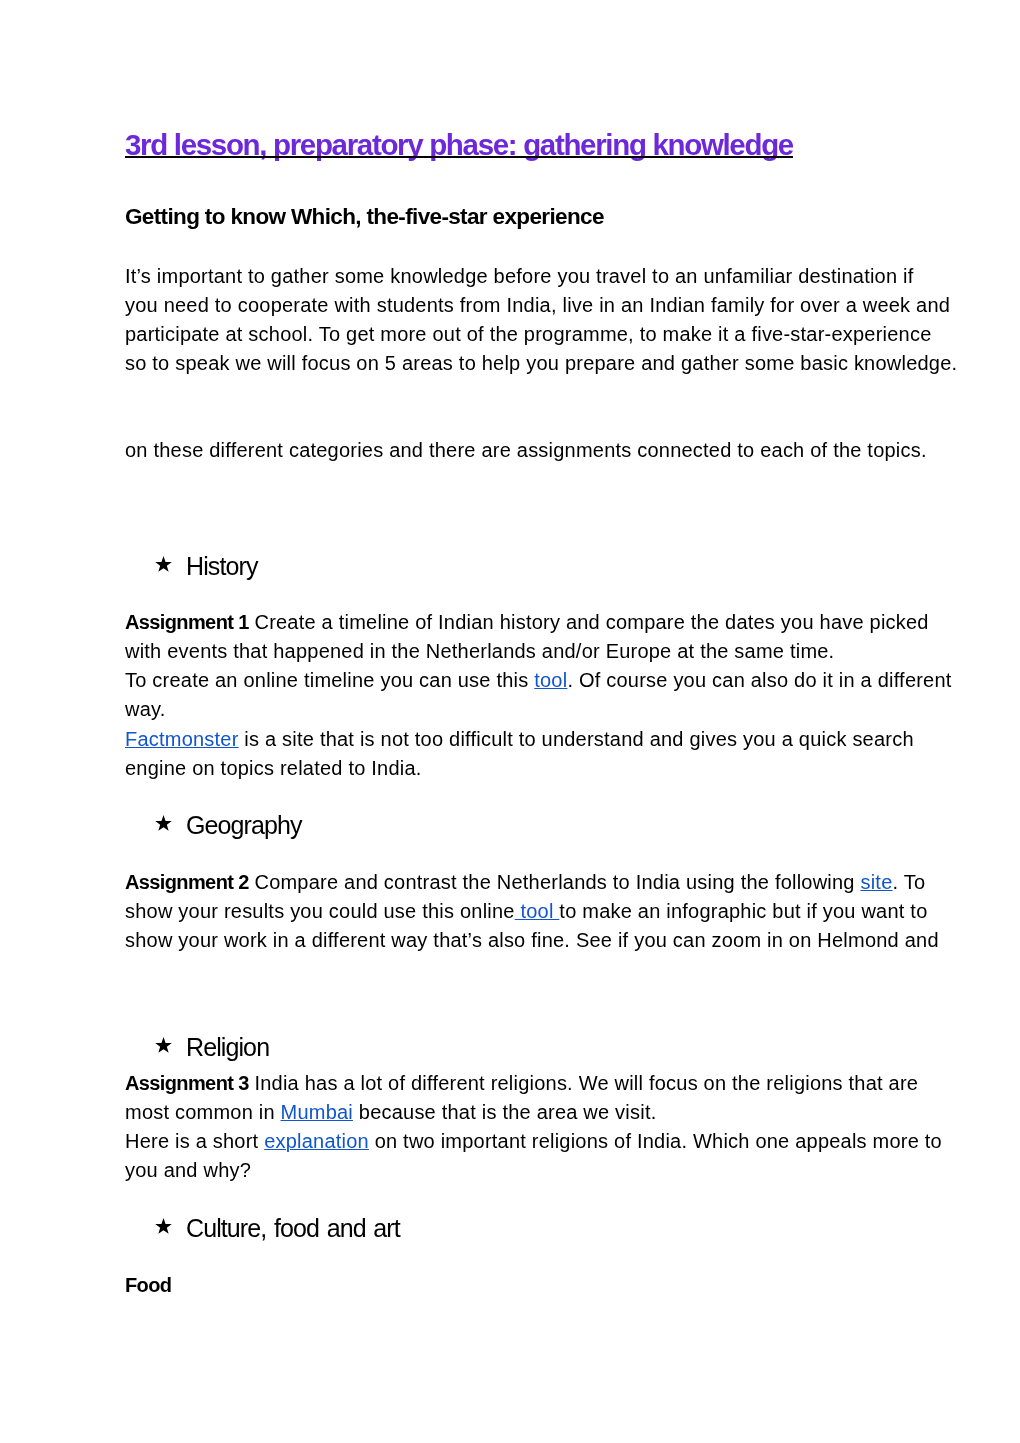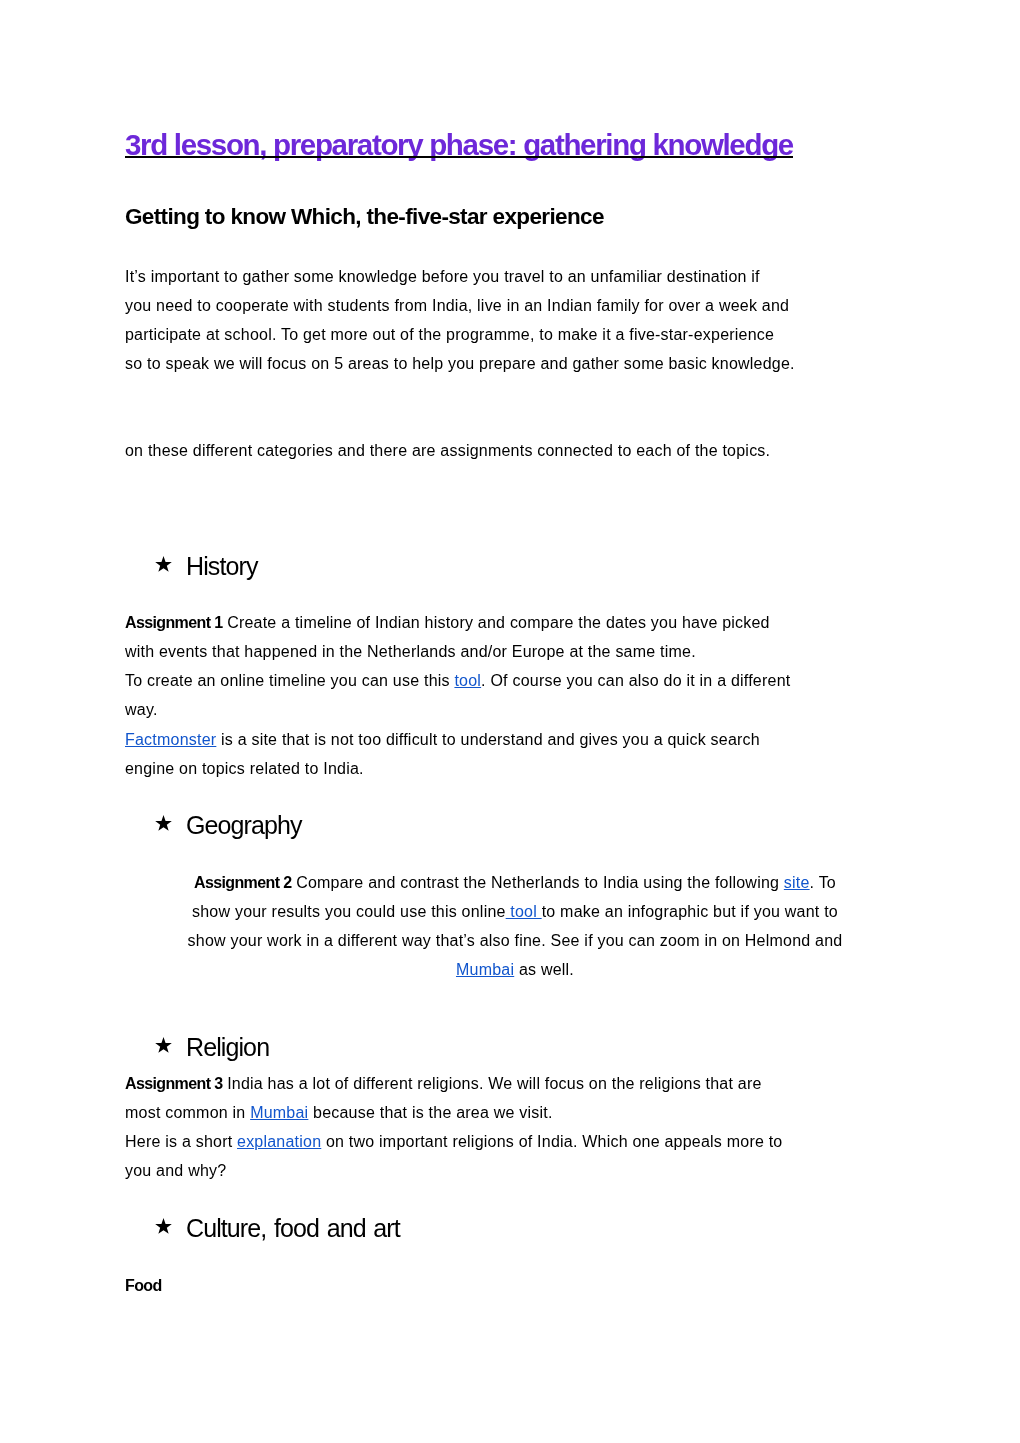--- a/index.html
+++ b/index.html
@@ -27,21 +27,21 @@
     height:2px; background:#000;
   }
 
   
   .sub-row { position:absolute; left:0; top:206px; white-space:nowrap; }
   .sub { font-size:22.5px; font-weight:bold; letter-spacing:-0.64px; line-height:1; color:#000; }
 
   
   .lines { position:absolute; left:0; width:780px; }
   .ln {
-    font-size:16px; letter-spacing:0.22px; line-height:29.15px;
+    font-size:20px; letter-spacing:0.22px; line-height:29.15px;
     color:#000; white-space:nowrap; height:29.15px;
   }
   .ln.bullet { padding-left:31px; font-weight:normal; letter-spacing:-0.9px; word-spacing:1.6px;
                position:relative; font-size:25px; }
   .ln.bullet .star {
     position:absolute; left:30px; top:4.4px; width:17px; height:15.8px; line-height:0;
   }
   .ln.bullet .star svg { display:block; width:17px; height:15.8px; }
   .ln.bullet .blabel { display:inline-block; margin-left:30px; }
   a.link { color:#1155CC; text-decoration:underline; text-underline-offset:0.5px;
@@ -88,21 +88,20 @@
           <div class="ln bullet"><span class="star">
               <svg viewBox="0 0 100 95.1" aria-hidden="true">
                 <path fill="#000000" d="M50 0 L62.4 35.6 L100 36.3 L70.0 59.1 L80.9 95.1 L50 73.6 L19.1 95.1 L30.0 59.1 L0 36.3 L37.6 35.6 Z"></path>
               </svg>
             </span><span class="blabel">Geography</span></div>
         </div>
         <div class="lines" style="top: 867.5px; text-align: center;">
           <div class="ln"><span class="b">Assignment 2</span><span> Compare and contrast the Netherlands to India using the following </span><a class="link">site</a><span>. To</span></div>
           <div class="ln"><span>show your results you could use this online</span><a class="link"> tool </a><span>to make an infographic but if you want to</span></div>
           <div class="ln"><span>show your work in a different way that’s also fine. See if you can zoom in on Helmond and</span></div>
-          <div class="ln"><a class="link">Mumbai</a><span> as well.</span></div>
         </div>
         <div class="lines" style="top: 1013px; margin-top: 20px;">
           <div class="ln bullet"><span class="star">
               <svg viewBox="0 0 100 95.1" aria-hidden="true">
                 <path fill="#000000" d="M50 0 L62.4 35.6 L100 36.3 L70.0 59.1 L80.9 95.1 L50 73.6 L19.1 95.1 L30.0 59.1 L0 36.3 L37.6 35.6 Z"></path>
               </svg>
             </span><span class="blabel">Religion</span></div>
         </div>
         <div class="lines" style="top: 1069px;">
           <div class="ln"><span class="b">Assignment 3</span><span> India has a lot of different religions. We will focus on the religions that are</span></div>

